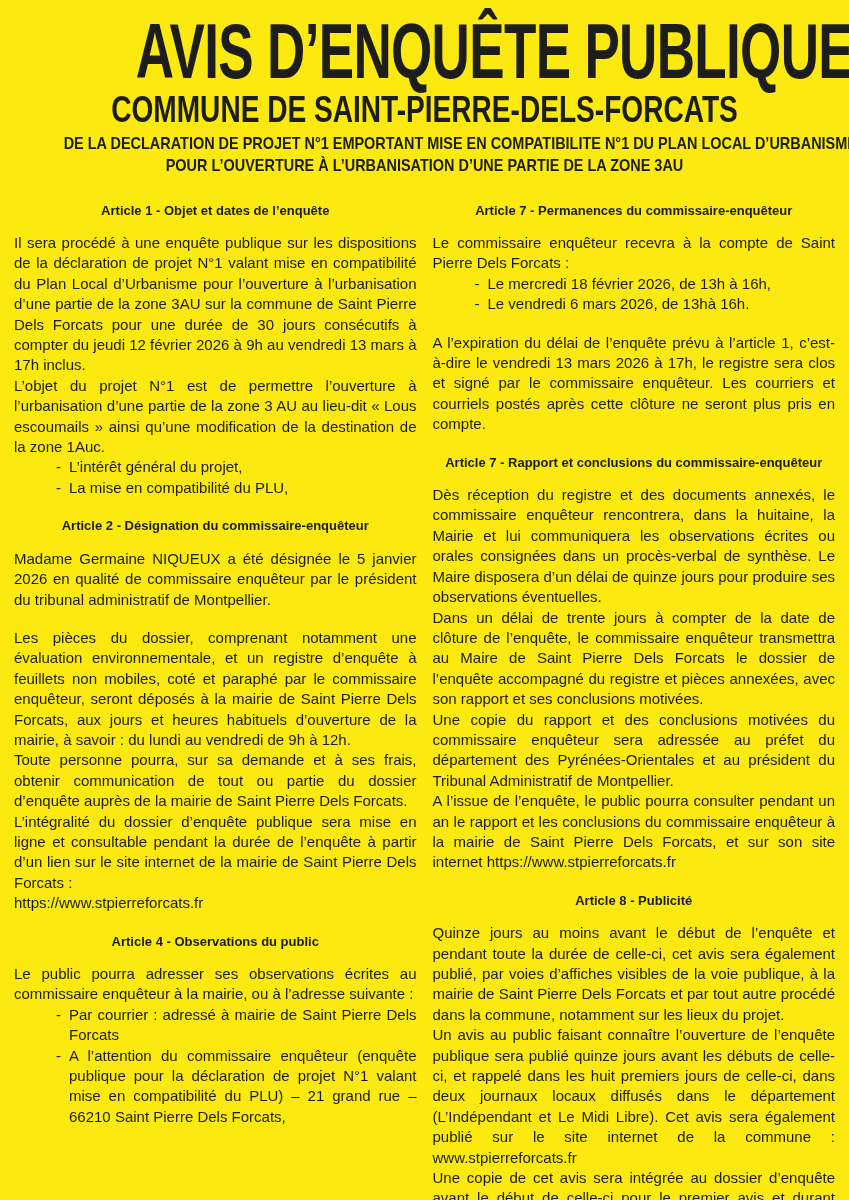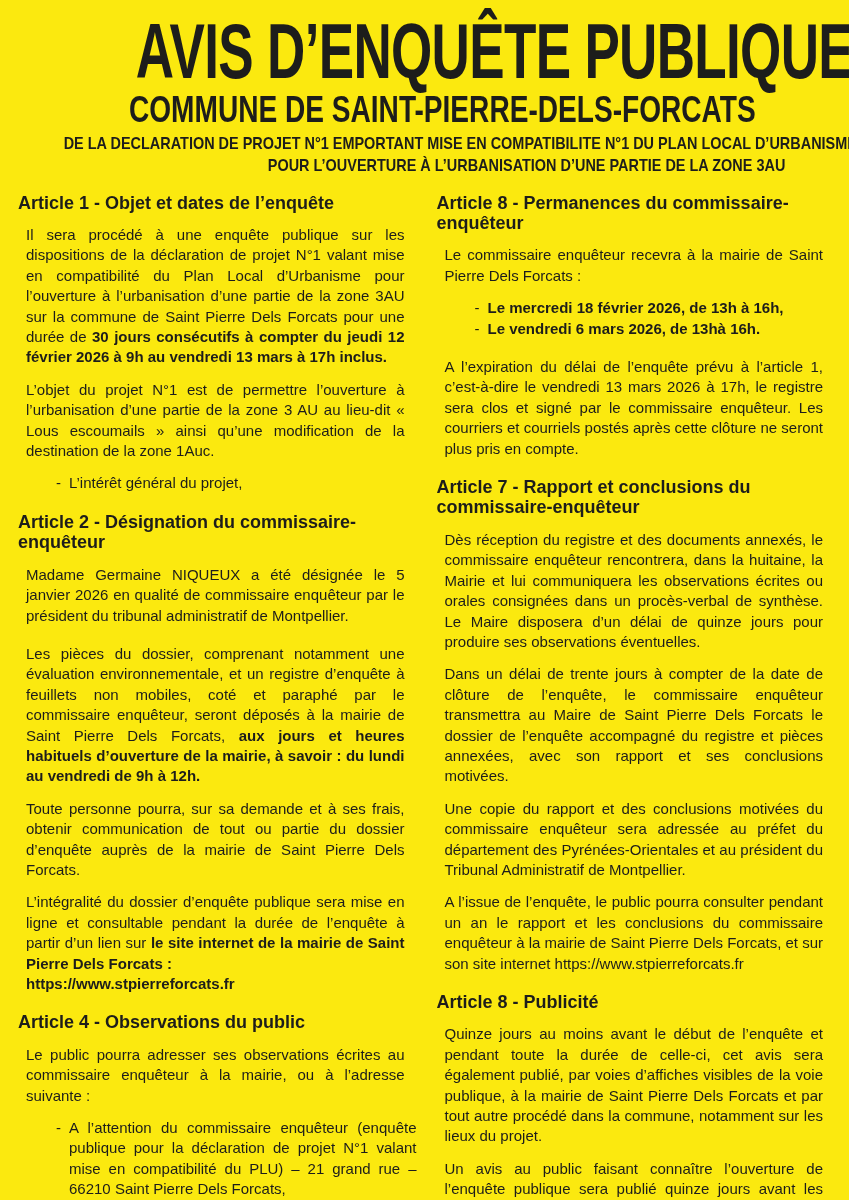--- a/index.html
+++ b/index.html
@@ -3,21 +3,21 @@
 <meta charset="utf-8">
 <style>
   html,body{margin:0;padding:0;}
   body{
     width:849px;height:1200px;overflow:hidden;
     background:#FBE90F;color:#1D1D1B;
     font-family:"Liberation Sans","DejaVu Sans",sans-serif;
     font-size:15px;line-height:20.4px;
   }
   .page{width:849px;height:1200px;box-sizing:border-box;}
-  header{ text-align:right; }
+  header{ text-align:center; }
   .title{
     font-size:78px;font-weight:bold;line-height:0.95;
     margin:14px 0 2px;white-space:nowrap;
     transform:scaleX(0.68);transform-origin:50% 50%;
     letter-spacing:-1px;
   }
   .subtitle{
     font-size:36px;font-weight:bold;line-height:1.0;
     margin:4px 0 5px;white-space:nowrap;
     transform:scaleX(0.78);transform-origin:50% 50%;
@@ -26,76 +26,78 @@
     font-size:17px;font-weight:bold;line-height:1.28;
     white-space:nowrap;
     transform:scaleX(0.85);transform-origin:50% 50%;
   }
   .columns{
     display:flex;gap:16px;padding:12px 14px 0 14px;box-sizing:border-box;
   }
   .col{flex:1 1 0;min-width:0;}
   .article{margin:0 0 18px 0;}
   .article h3{
-    font-size:18px;font-weight:bold;margin:4px;line-height:20.4px;
-    text-align:left;
+    font-size:13px;font-weight:bold;margin:12px;line-height:20.4px;
+    text-align:center;
   }
-  .article p{margin:12px;text-align:justify;}
+  .article p{margin:0;text-align:justify;}
   .article ul{
     margin:0;padding:0 0 0 46px;list-style:none;
   }
   .article li{
     position:relative;padding-left:9px;text-align:justify;
   }
   .article li::before{
     content:"-";position:absolute;left:-4px;top:0;
   }
-  strong{font-weight:bold;}
+  strong{font-weight:normal;}
 </style>
 </head>
 <body style="background: rgb(251, 233, 15); color: rgb(29, 29, 27);">
 
 <div class="page">
   <header>
     <h1 class="title">AVIS D’ENQUÊTE PUBLIQUE</h1>
     <h2 class="subtitle">COMMUNE DE SAINT-PIERRE-DELS-FORCATS</h2>
     <div class="subline">DE LA DECLARATION DE PROJET N°1 EMPORTANT MISE EN COMPATIBILITE N°1 DU PLAN LOCAL D’URBANISME</div>
     <div class="subline">POUR L’OUVERTURE À L’URBANISATION D’UNE PARTIE DE LA ZONE 3AU</div>
   </header>
   <main class="columns">
     <div class="col" id="col-left">
         <section class="article">
           <h3>Article 1 - Objet et dates de l’enquête</h3>
           <p><span>Il sera procédé à une enquête publique sur les dispositions de la déclaration de projet N°1 valant mise en compatibilité du Plan Local d’Urbanisme pour l’ouverture à l’urbanisation d’une partie de la zone 3AU sur la commune de Saint Pierre Dels Forcats pour une durée de </span><strong>30 jours consécutifs à compter du jeudi 12 février 2026 à 9h au vendredi 13 mars à 17h inclus.</strong></p>
           <p><span>L’objet du projet N°1 est de permettre l’ouverture à l’urbanisation d’une partie de la zone 3 AU au lieu-dit « Lous escoumails » ainsi qu’une modification de la destination de la zone 1Auc.</span></p>
           <ul>
             <li><span>L’intérêt général du projet,</span></li>
+            <li><span>La mise en compatibilité du PLU,</span></li>
           </ul>
         </section>
         <section class="article">
           <h3>Article 2 - Désignation du commissaire-enquêteur</h3>
           <p><span>Madame Germaine NIQUEUX a été désignée le 5 janvier 2026 en qualité de commissaire enquêteur par le président du tribunal administratif de Montpellier.</span></p>
         </section>
         <section class="article">
           <p><span>Les pièces du dossier, comprenant notamment une évaluation environnementale, et un registre d’enquête à feuillets non mobiles, coté et paraphé par le commissaire enquêteur, seront déposés à la mairie de Saint Pierre Dels Forcats, </span><strong>aux jours et heures habituels d’ouverture de la mairie, à savoir : du lundi au vendredi de 9h à 12h.</strong></p>
           <p><span>Toute personne pourra, sur sa demande et à ses frais, obtenir communication de tout ou partie du dossier d’enquête auprès de la mairie de Saint Pierre Dels Forcats.</span></p>
           <p><span>L’intégralité du dossier d’enquête publique sera mise en ligne et consultable pendant la durée de l’enquête à partir d’un lien sur </span><strong>le site internet de la mairie de Saint Pierre Dels Forcats :</strong><br><strong>https://www.stpierreforcats.fr</strong></p>
         </section>
         <section class="article">
           <h3>Article 4 - Observations du public</h3>
           <p><span>Le public pourra adresser ses observations écrites au commissaire enquêteur à la mairie, ou à l’adresse suivante :</span></p>
           <ul>
+            <li><span>Par courrier : adressé à mairie de Saint Pierre Dels Forcats</span></li>
             <li><span>A l’attention du commissaire enquêteur (enquête publique pour la déclaration de projet N°1 valant mise en compatibilité du PLU) – 21 grand rue – 66210 Saint Pierre Dels Forcats,</span></li>
           </ul>
         </section>
       </div>
     <div class="col" id="col-right">
         <section class="article">
-          <h3>Article 8 - Permanences du commissaire-enquêteur</h3>
-          <p><span>Le commissaire enquêteur recevra à la mairie de Saint Pierre Dels Forcats :</span></p>
+          <h3>Article 7 - Permanences du commissaire-enquêteur</h3>
+          <p><span>Le commissaire enquêteur recevra à la compte de Saint Pierre Dels Forcats :</span></p>
           <ul>
             <li><strong>Le mercredi 18 février 2026, de 13h à 16h,</strong></li>
             <li><strong>Le vendredi 6 mars 2026, de 13hà 16h.</strong></li>
           </ul>
         </section>
         <section class="article">
           <p><span>A l’expiration du délai de l’enquête prévu à l’article 1, c’est-à-dire le vendredi 13 mars 2026 à 17h, le registre sera clos et signé par le commissaire enquêteur. Les courriers et courriels postés après cette clôture ne seront plus pris en compte.</span></p>
         </section>
         <section class="article">
           <h3>Article 7 - Rapport et conclusions du commissaire-enquêteur</h3>

